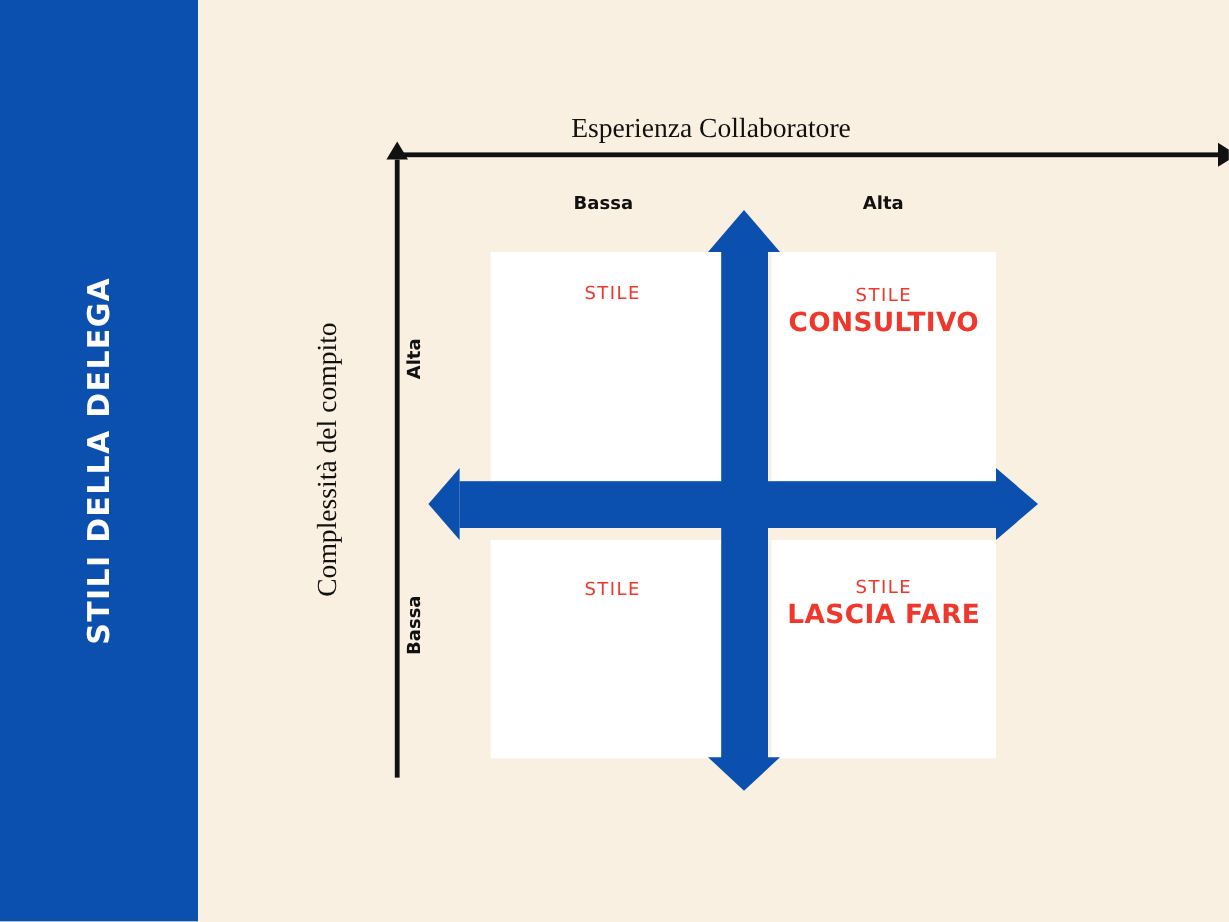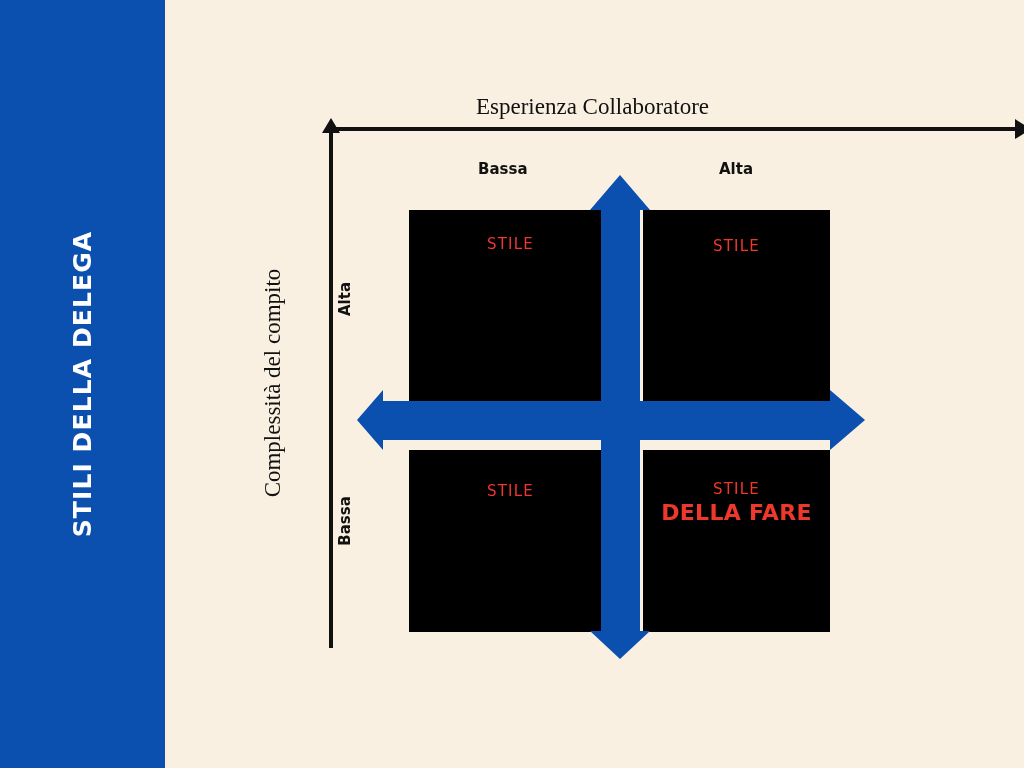--- a/index.html
+++ b/index.html
@@ -130,21 +130,21 @@
     transform: rotate(-90deg);
   }
   #tick-y-low {
     left: 150px; top: 512px; width: 60px; text-align: center;
     transform: rotate(-90deg);
   }
 
   
   .quadrant {
     position: absolute;
-    background: #000000;
+    background: #ffffff;
     display: flex;
     flex-direction: column;
     align-items: center;
     justify-content: flex-start;
     box-sizing: border-box;
   }
   #quadrant-top-left     { left: 244px; top: 210px; width: 203px; height: 203px; padding-top: 25px; }
   #quadrant-top-right    { left: 478px; top: 210px; width: 187px; height: 203px; padding-top: 27px; }
   #quadrant-bottom-left  { left: 244px; top: 450px; width: 203px; height: 182px; padding-top: 32px; }
   #quadrant-bottom-right { left: 478px; top: 450px; width: 187px; height: 182px; padding-top: 30px; }
@@ -247,29 +247,30 @@
   <div class="tick-label" id="tick-x-high">Alta</div>
   <div class="tick-label" id="tick-y-high">Alta</div>
   <div class="tick-label" id="tick-y-low">Bassa</div>
 
   <div class="quadrant" id="quadrant-top-left">
     <div class="quadrant-eyebrow">STILE</div>
   </div>
 
   <div class="quadrant" id="quadrant-top-right">
     <div class="quadrant-eyebrow">STILE</div>
+    <div class="quadrant-name">CONSULTIVO</div>
   </div>
 
   <div class="quadrant" id="quadrant-bottom-left">
     <div class="quadrant-eyebrow">STILE</div>
   </div>
 
   <div class="quadrant" id="quadrant-bottom-right">
     <div class="quadrant-eyebrow">STILE</div>
-    <div class="quadrant-name">DELLA FARE</div>
+    <div class="quadrant-name">LASCIA FARE</div>
   </div>
 
   <div id="cross-horizontal-shaft"></div>
   <div id="cross-vertical-shaft"></div>
   <div id="cross-arrow-up"></div>
   <div id="cross-arrow-down"></div>
   <div id="cross-arrow-left"></div>
   <div id="cross-arrow-right"></div>
 
 </div>

